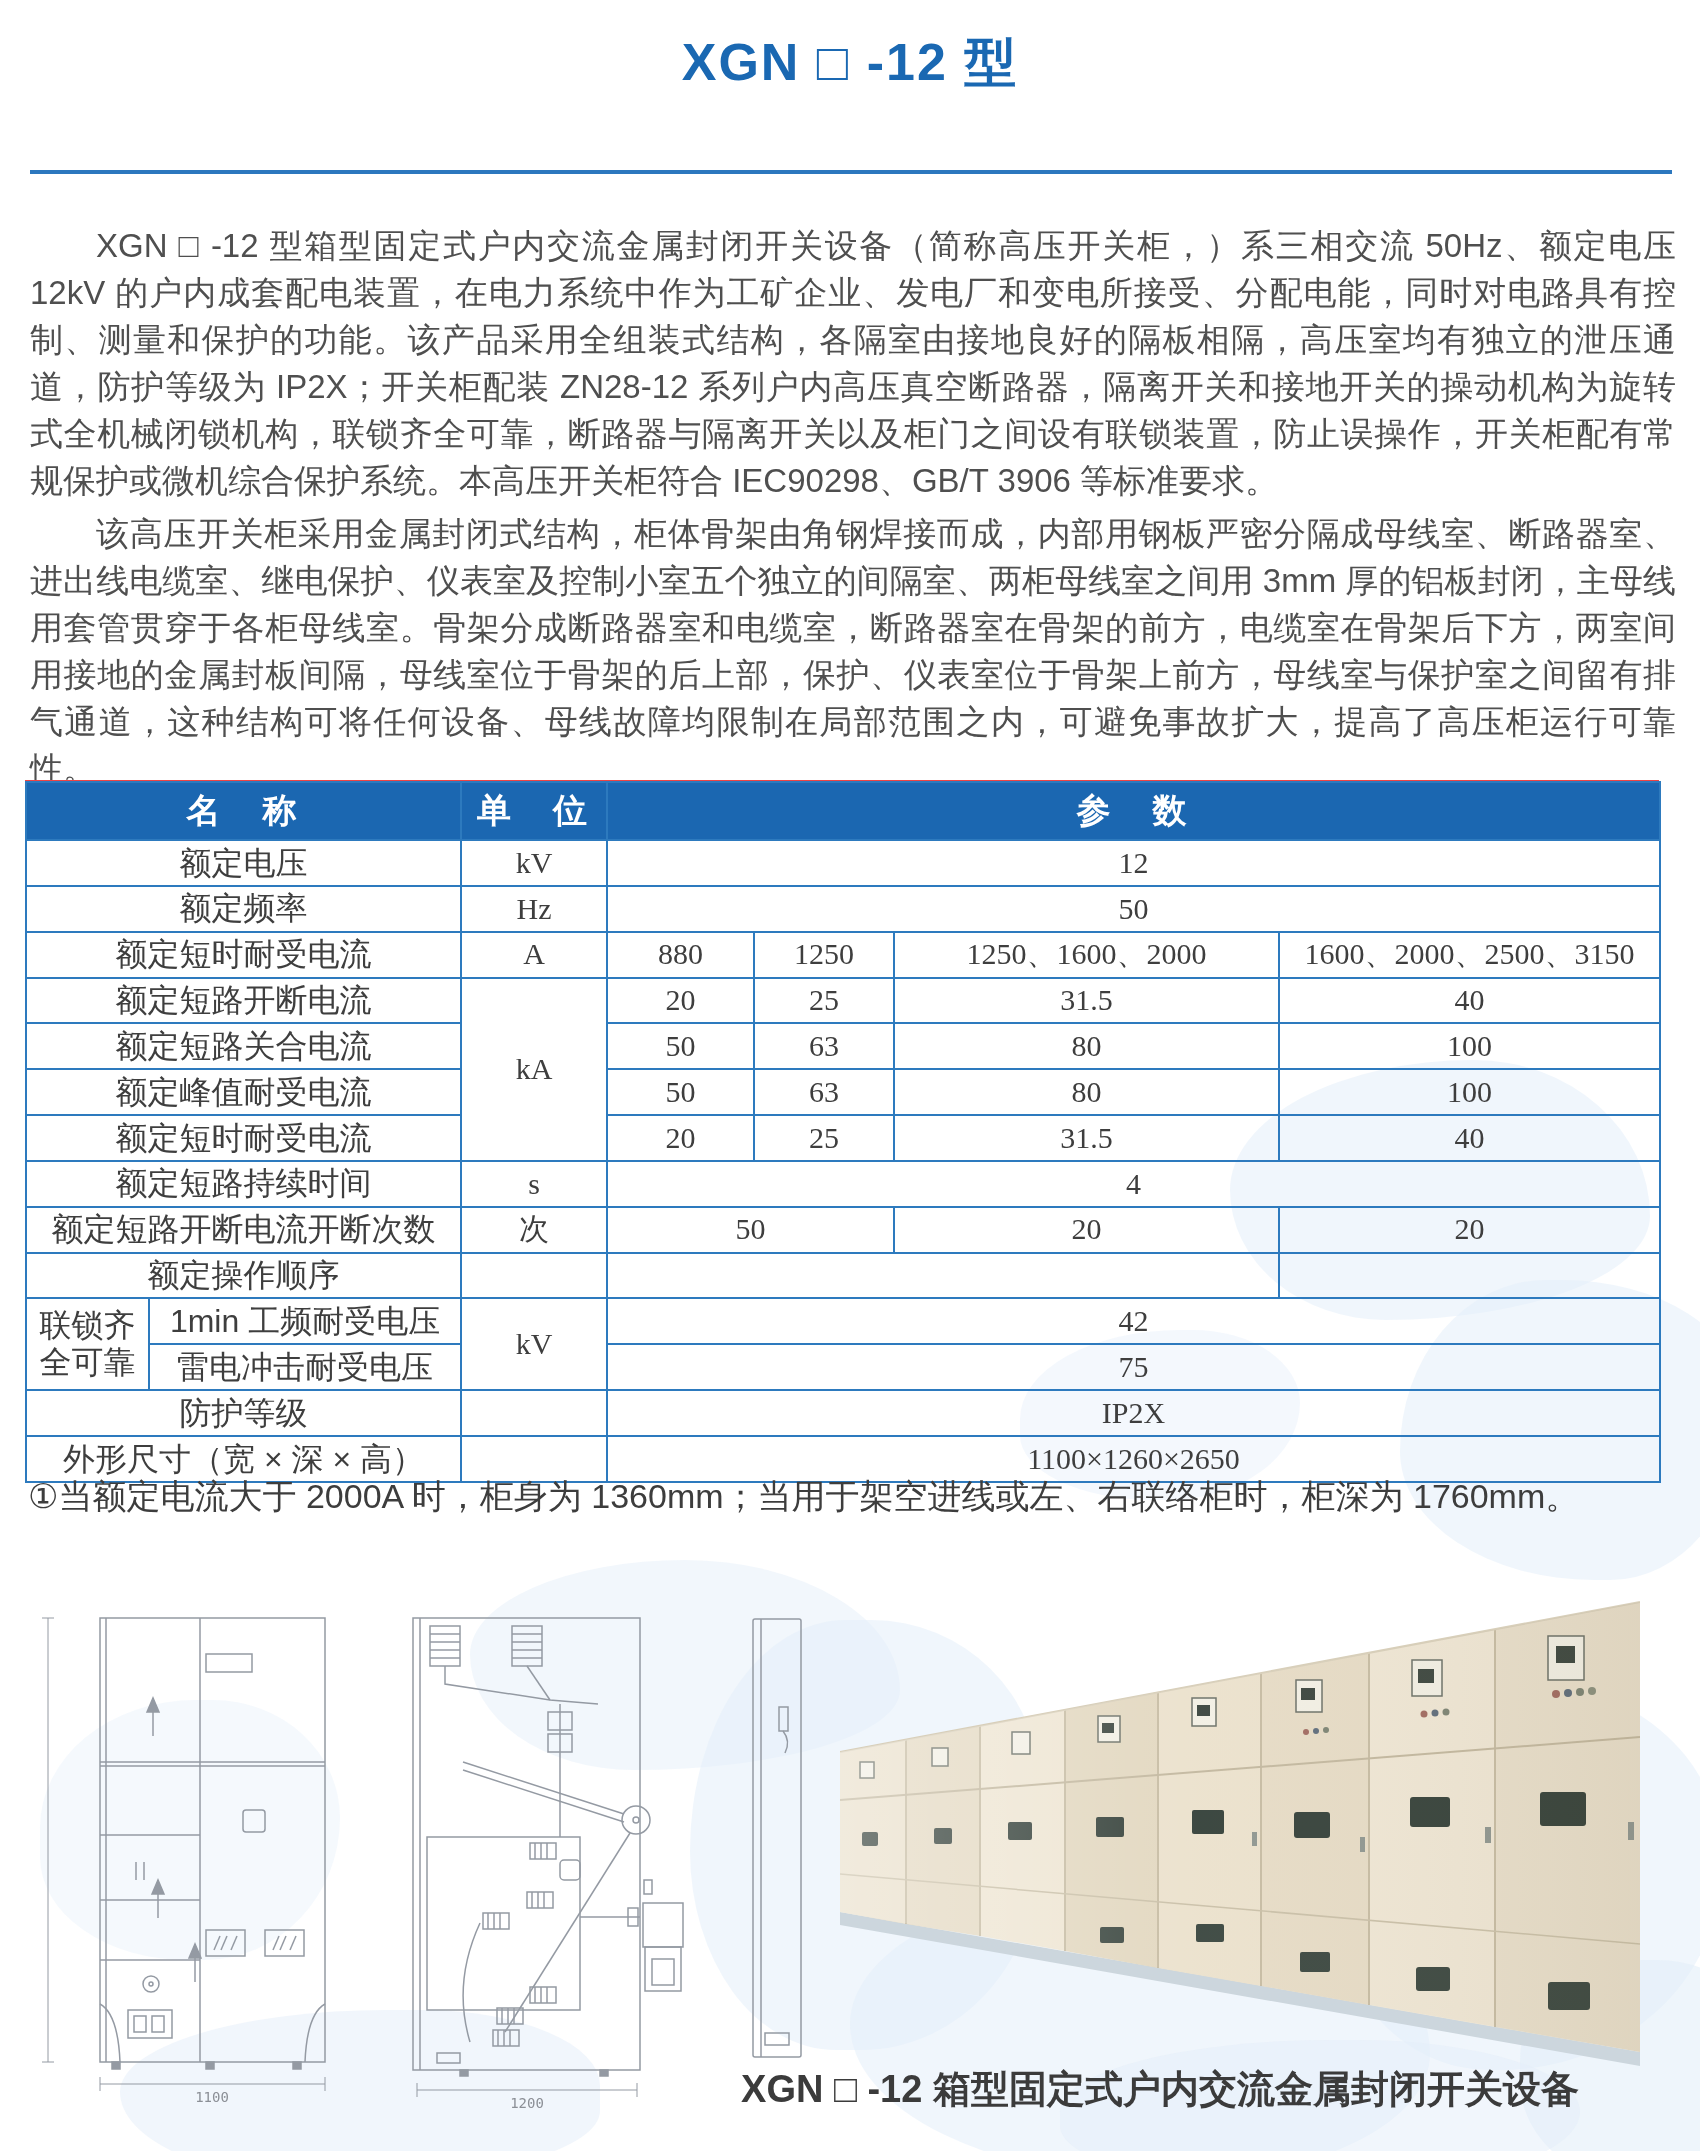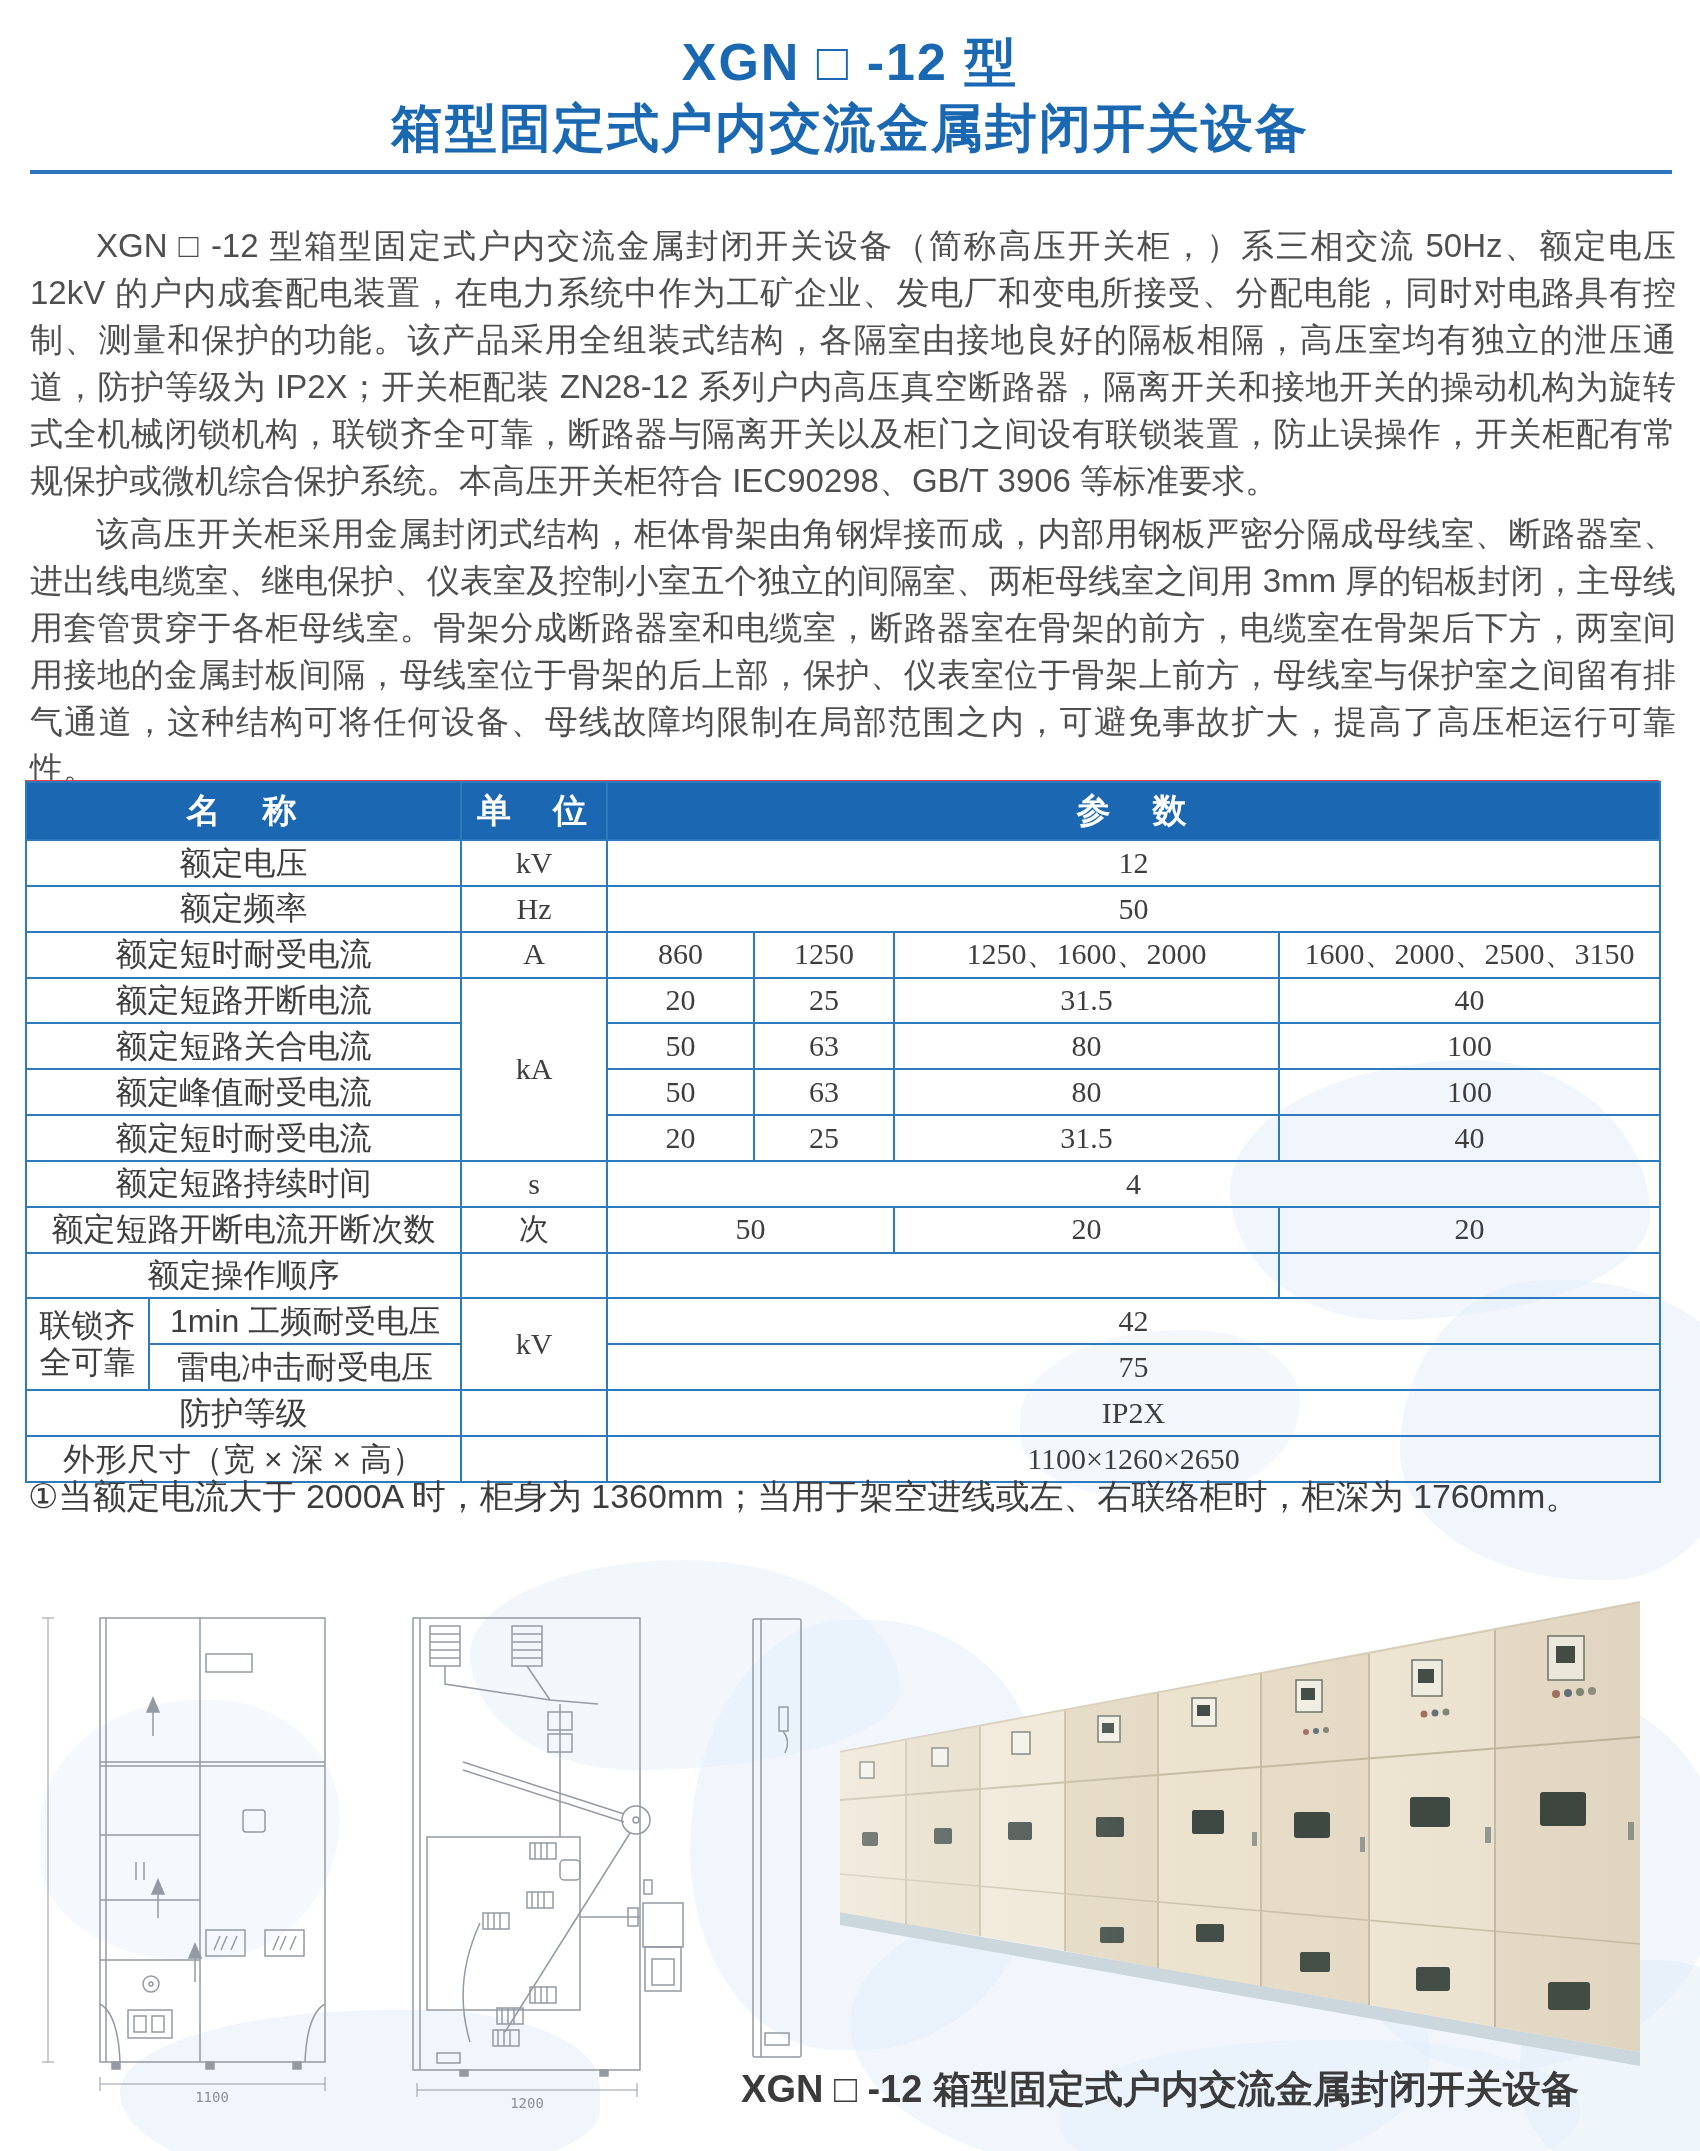--- a/index.html
+++ b/index.html
@@ -69,21 +69,20 @@
       <div class="wm b5"></div>
       <div class="wm b6"></div>
     <div class="wm b7"></div>
       <div class="wm b8"></div>
       <div class="wm b9"></div>
     <div class="wm b10"></div>
       <div class="wm b11"></div>
   </div>
 
   <div class="title1">XGN □ -12 型</div>
-  <div class="title2">箱型固定式户内交流金属封闭开关设备</div>
   <div class="title-rule"></div>
 
   <div class="intro">
     <p>XGN □ -12 型箱型固定式户内交流金属封闭开关设备（简称高压开关柜，）系三相交流 50Hz、额定电压 12kV 的户内成套配电装置，在电力系统中作为工矿企业、发电厂和变电所接受、分配电能，同时对电路具有控制、测量和保护的功能。该产品采用全组装式结构，各隔室由接地良好的隔板相隔，高压室均有独立的泄压通道，防护等级为 IP2X；开关柜配装 ZN28-12 系列户内高压真空断路器，隔离开关和接地开关的操动机构为旋转式全机械闭锁机构，联锁齐全可靠，断路器与隔离开关以及柜门之间设有联锁装置，防止误操作，开关柜配有常规保护或微机综合保护系统。本高压开关柜符合 IEC90298、GB/T 3906 等标准要求。</p>
     <p>该高压开关柜采用金属封闭式结构，柜体骨架由角钢焊接而成，内部用钢板严密分隔成母线室、断路器室、进出线电缆室、继电保护、仪表室及控制小室五个独立的间隔室、两柜母线室之间用 3mm 厚的铝板封闭，主母线用套管贯穿于各柜母线室。骨架分成断路器室和电缆室，断路器室在骨架的前方，电缆室在骨架后下方，两室间用接地的金属封板间隔，母线室位于骨架的后上部，保护、仪表室位于骨架上前方，母线室与保护室之间留有排气通道，这种结构可将任何设备、母线故障均限制在局部范围之内，可避免事故扩大，提高了高压柜运行可靠性。</p>
   </div>
 
   <div class="spec-wrap">
     <table class="spec">
       <colgroup>
@@ -109,21 +108,21 @@
           <td class="v" colspan="4">12</td>
         </tr>
         <tr>
           <td class="nm" colspan="2">额定频率</td>
           <td class="un">Hz</td>
           <td class="v" colspan="4">50</td>
         </tr>
         <tr>
           <td class="nm" colspan="2">额定短时耐受电流</td>
           <td class="un">A</td>
-          <td class="v">860</td>
+          <td class="v">880</td>
           <td class="v">1250</td>
           <td class="v">1250、1600、2000</td>
           <td class="v">1600、2000、2500、3150</td>
         </tr>
         <tr>
           <td class="nm" colspan="2">额定短路开断电流</td>
           <td class="un" rowspan="4">kA</td>
           <td class="v">20</td>
           <td class="v">25</td>
           <td class="v">31.5</td>

